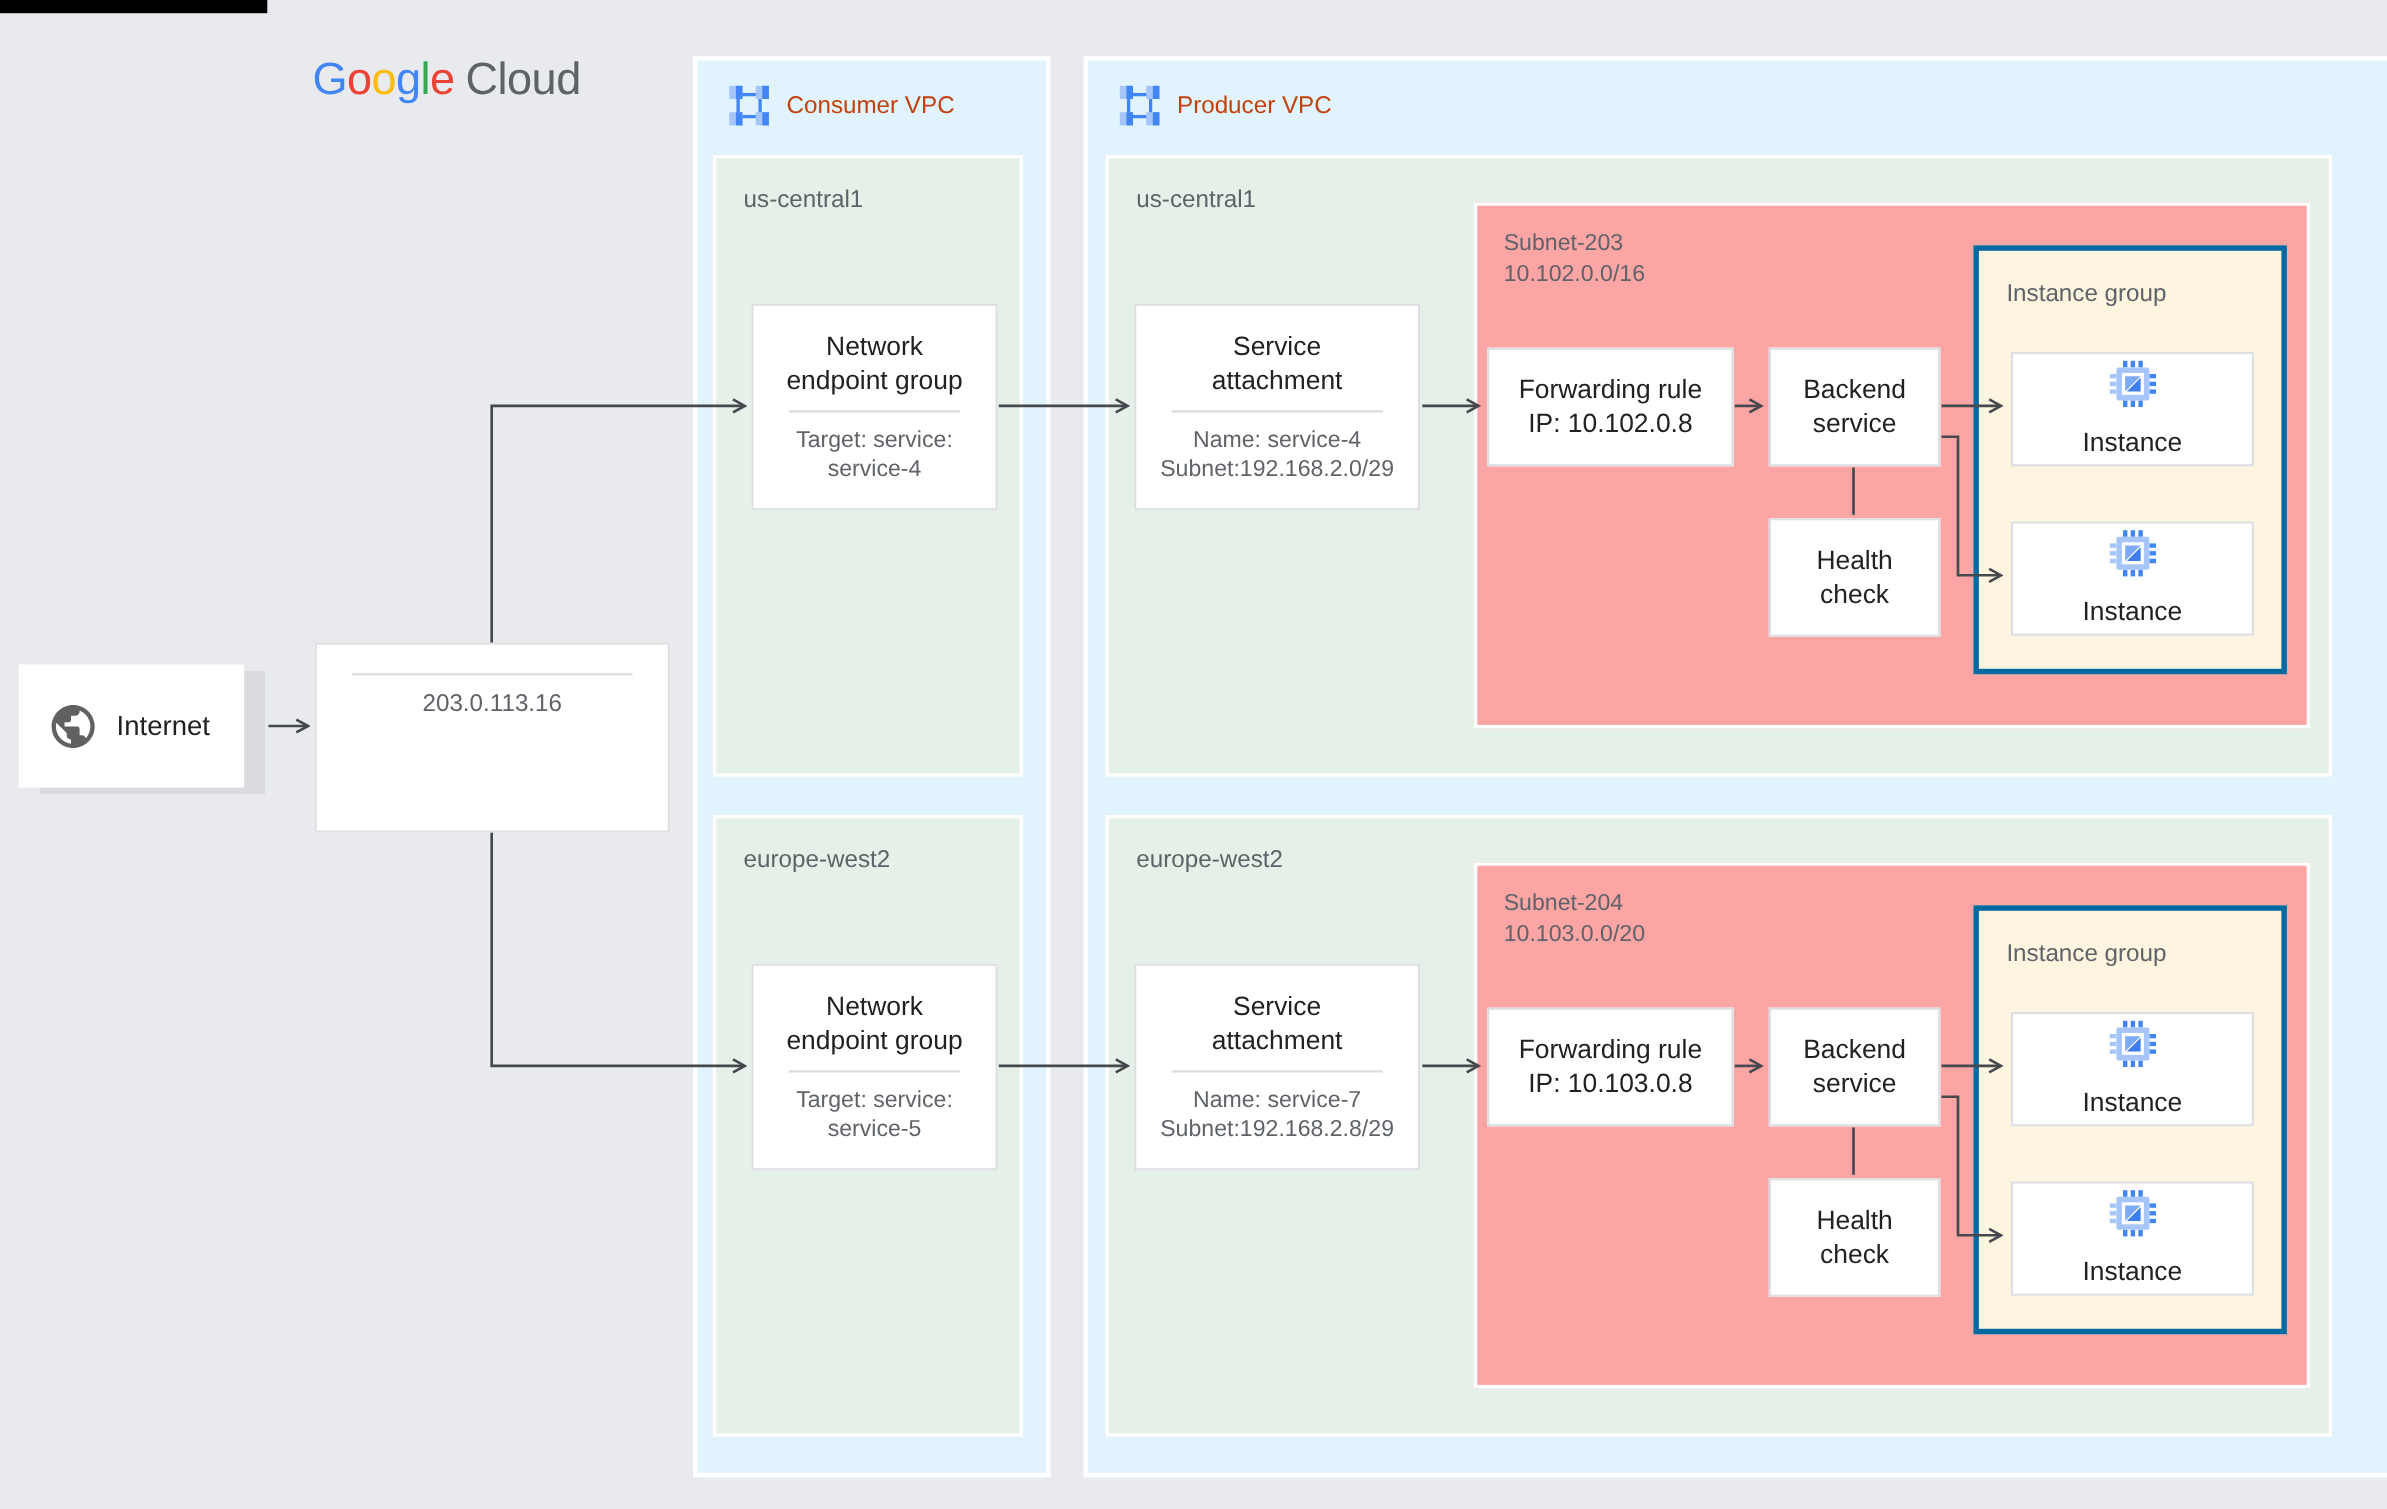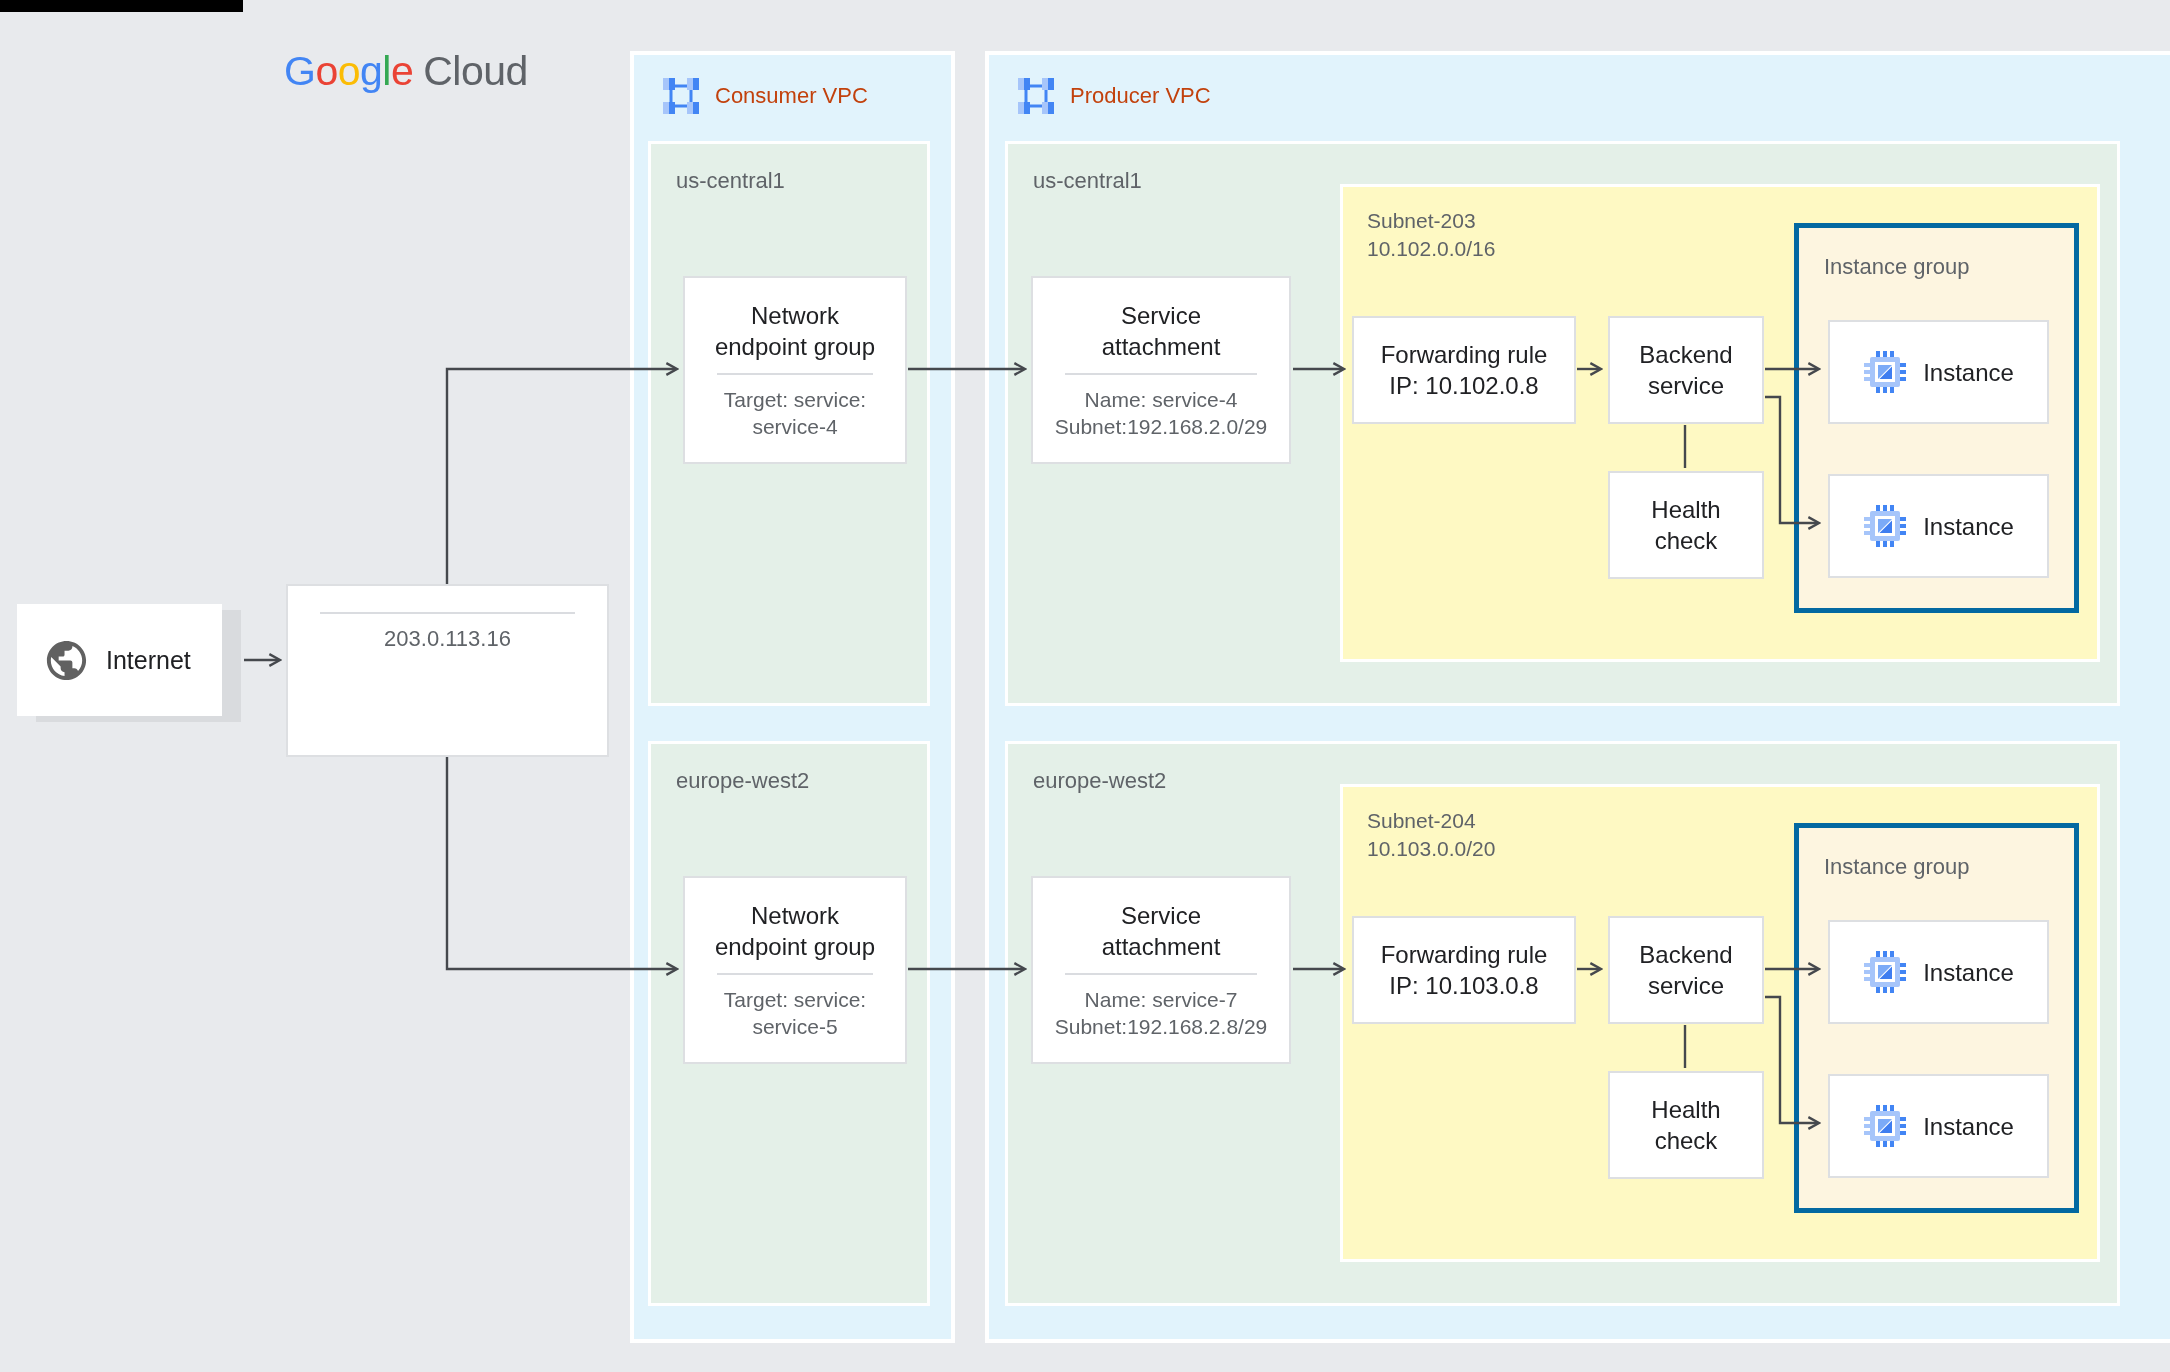--- a/index.html
+++ b/index.html
@@ -13,21 +13,21 @@
   .logo{left:284px;top:48px;font-size:41px;font-weight:500;letter-spacing:-0.5px;white-space:nowrap;}
   .logo .g-b{color:#4285F4}.logo .g-r{color:#EA4335}.logo .g-y{color:#FBBC05}.logo .g-g{color:#34A853}
   .logo .cloud{color:#5F6368;margin-left:10px;font-weight:400;}
 
   
   .vpc{background:#E1F3FC;border:4px solid #FFFFFF;}
   .vpc-header{position:absolute;left:28px;top:22px;display:flex;align-items:center;gap:15px;}
   .vpc-label{color:#c2410c;font-size:22px;}
   .region{background:#E4F0E8;border:3px solid #FFFFFF;}
   .region-label{position:absolute;left:25px;top:24px;color:#5F6368;font-size:22px;}
-  .subnet{background:#fef9c3;border:3px solid #FFFFFF;}
+  .subnet{background:#fca5a5;border:3px solid #FFFFFF;}
   .subnet-label{position:absolute;left:24px;top:20px;color:#5F6368;font-size:21px;line-height:28px;}
   .igroup{background:#FDF5E0;border:5px solid #0369a1;}
   .igroup-label{position:absolute;left:25px;top:26px;color:#5F6368;font-size:22px;}
 
   
   .node{background:#FFFFFF;border:2px solid #DDDFE2;display:flex;flex-direction:column;align-items:center;justify-content:center;text-align:center;color:#202124;}
   .node .title{font-size:24px;line-height:31px;color:#202124;}
   .node .sub{font-size:21px;line-height:27px;color:#5F6368;}
   .divider{height:2px;background:#DADCE0;width:calc(100% - 64px);margin:11px auto;}
 
@@ -37,21 +37,21 @@
 
   
   .lb{align-items:stretch;justify-content:flex-start;padding-top:15px;}
   .lb-row{display:flex;align-items:flex-start;gap:19px;padding-left:30px;text-align:left;}
   .lb-row .title{font-size:25px;line-height:33px;}
   .lb .sub{font-size:22px;}
 
   .neg-title{max-width:182px;}
   .sa-title{max-width:152px;}
 
-  .inst{flex-direction:row;gap:16px;text-align:right;}
+  .inst{flex-direction:column;gap:16px;text-align:right;}
   .inst .title{font-size:24px;}
 
   svg.overlay{position:absolute;left:0;top:0;z-index:10;pointer-events:none;}
   .hidden-defs{position:absolute;width:0;height:0;overflow:hidden;}
 </style>
 </head>
 <body>
 
 <svg class="hidden-defs" aria-hidden="true">
   <defs>

